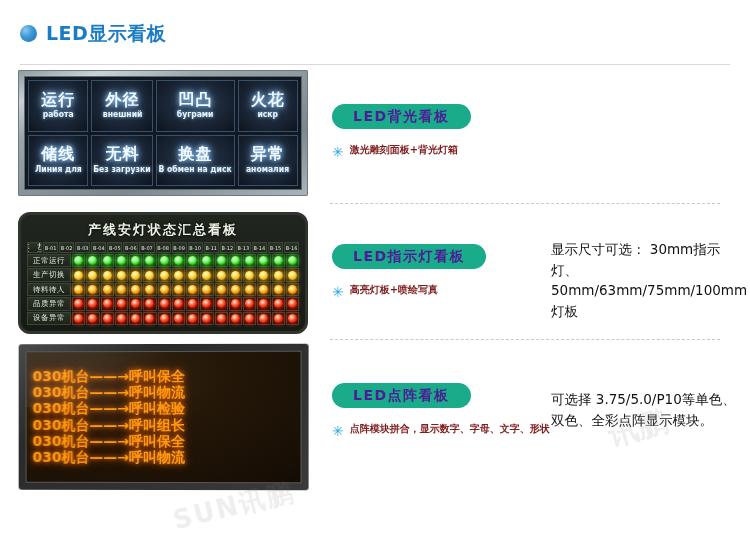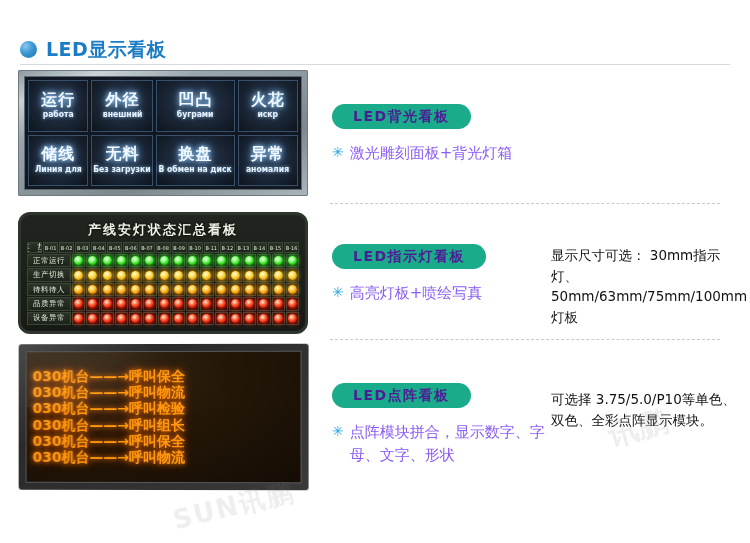--- a/index.html
+++ b/index.html
@@ -5,21 +5,21 @@
   * { box-sizing: border-box; margin: 0; padding: 0; }
   html, body {
     width: 750px; height: 543px;
     background: #ffffff;
     font-family: "DejaVu Sans", "Liberation Sans", sans-serif;
     overflow: hidden;
   }
   .page { position: relative; width: 750px; height: 543px; background: #fff; }
 
   
-  .header { position: absolute; left: 20px; top: 40px; display: flex; align-items: center; gap: 9px; }
+  .header { position: absolute; left: 20px; top: 24px; display: flex; align-items: center; gap: 9px; }
   .header-icon {
     width: 17px; height: 17px; border-radius: 50%;
     background: radial-gradient(circle at 33% 30%, #8ec6ef 0%, #3d9ad6 42%, #1a6fae 100%);
     display: block;
   }
   .header-title {
     font-size: 19px; font-weight: bold; color: #1a7cc4;
     letter-spacing: 0.5px; line-height: 1;
   }
   .header-rule { position: absolute; left: 20px; top: 64px; width: 710px; height: 1px; background: #d9d9d9; }
@@ -136,25 +136,25 @@
   .lbl-2 { top: 244px; }
   .lbl-3 { top: 383px; }
 
   .pill {
     display: inline-block; background: #1aab8a; color: #4c1d95;
     border-radius: 16px; padding: 5px 21px; font-size: 14px; font-weight: bold;
     letter-spacing: 1.5px; line-height: 1.1;
   }
   .bullet-line { display: flex; align-items: flex-start; gap: 6px; margin-top: 13px; }
   .asterisk-icon { color: #2aa9e0; font-size: 14px; line-height: 1.45; flex: none; }
-  .bullet-text { font-size: 15px; color: #8b5cf6; line-height: 1.5; max-width: 208px; }
+  .bullet-text { font-size: 10px; color: #7f1d1d; line-height: 1.5; max-width: 208px; font-weight: bold; }
 
   .spec-col { position: absolute; left: 551px; font-size: 13.5px; color: #111; line-height: 1.52; }
   .spec-1 { top: 95px; }
-  .spec-2 { top: 245px; }
+  .spec-2 { top: 239px; }
   .spec-3 { top: 389px; }
   .spec-1 .spec-list { display: inline-block; vertical-align: top; }
   .spec-2, .spec-3 { max-width: 196px; }
 
   
   .watermark {
     position: absolute; left: 172px; top: 489px;
     font-size: 26px; font-weight: bold; color: rgba(120,120,120,0.13);
     letter-spacing: 2px; transform: rotate(-14deg); white-space: nowrap;
     pointer-events: none;

